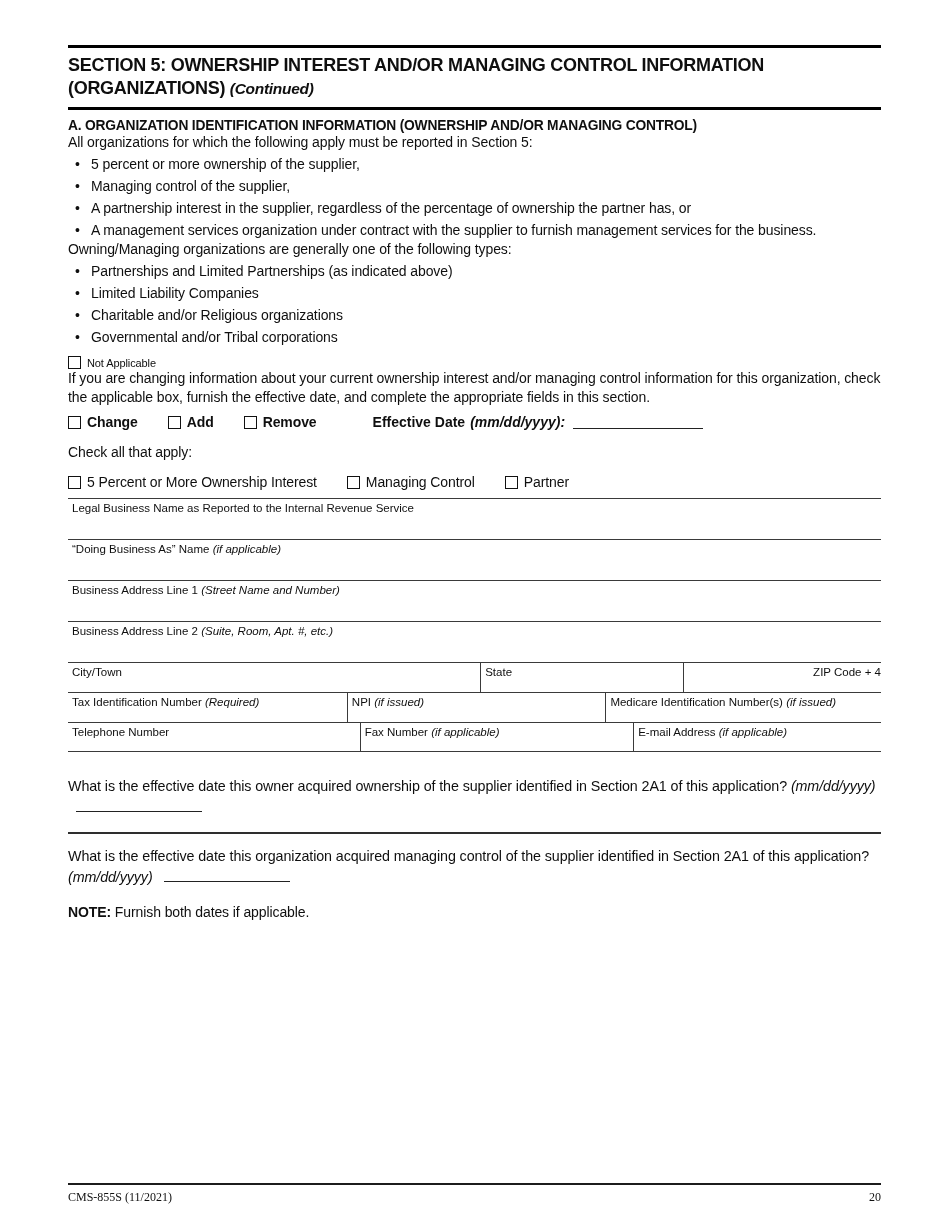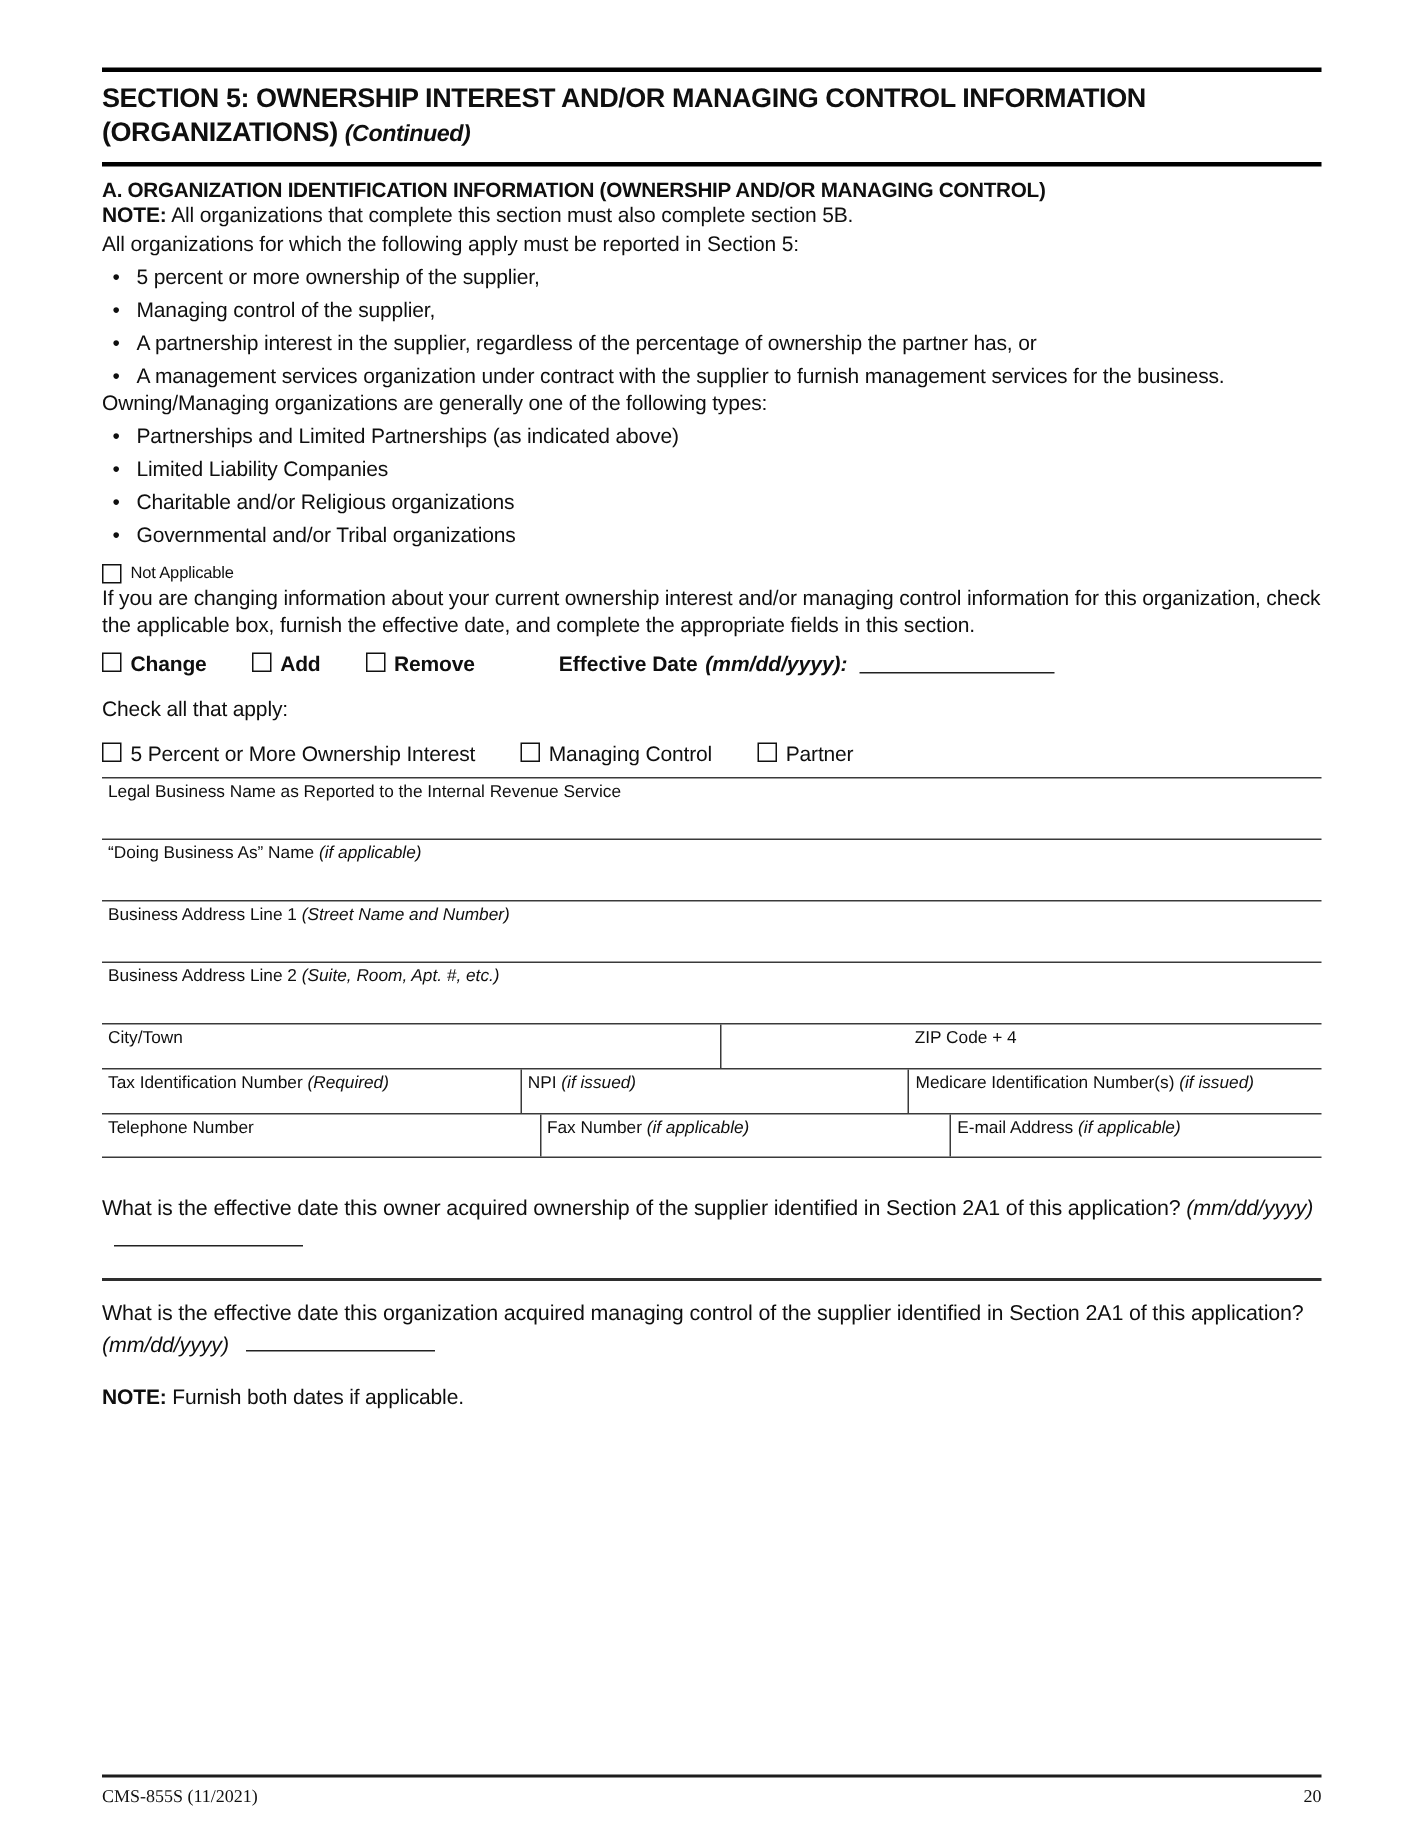--- a/index.html
+++ b/index.html
@@ -62,36 +62,35 @@
 
     <div class="rule-top"></div>
     <h1><span>SECTION 5: OWNERSHIP INTEREST AND/OR MANAGING CONTROL INFORMATION</span><br>
       <span>(ORGANIZATIONS)</span>
       <span class="cont">(Continued)</span>
     </h1>
     <div class="rule-mid"></div>
 
     <h2>A. ORGANIZATION IDENTIFICATION INFORMATION (OWNERSHIP AND/OR MANAGING CONTROL)</h2>
 
-    <p class="body mt-note1"><span class="b">NOTE:</span> <span>All organizations that complete this section must also complete section 5B.</span></p>
 
     <p class="body mt-intro">All organizations for which the following apply must be reported in Section 5:</p>
     <ul class="blist">
       <li>5 percent or more ownership of the supplier,</li>
       <li>Managing control of the supplier,</li>
       <li>A partnership interest in the supplier, regardless of the percentage of ownership the partner has, or</li>
       <li>A management services organization under contract with the supplier to furnish management services for the business.</li>
     </ul>
 
     <p class="body mt-org">Owning/Managing organizations are generally one of the following types:</p>
     <ul class="blist">
       <li>Partnerships and Limited Partnerships (as indicated above)</li>
       <li>Limited Liability Companies</li>
       <li>Charitable and/or Religious organizations</li>
-      <li>Governmental and/or Tribal organizations</li>
+      <li>Governmental and/or Tribal corporations</li>
     </ul>
 
     <div class="cbx-line">
       <span class="cbx"></span>
       <span>Not Applicable</span>
     </div>
 
     <p class="body mt-para">If you are changing information about your current ownership interest and/or managing control information for this organization, check the applicable box, furnish the effective date, and complete the appropriate fields in this section.</p>
 
     <div class="action-row">
@@ -141,20 +140,23 @@
       <div class="field-row">
         <div class="f-label"><span>Business Address Line 1</span> <span class="it">(Street Name and Number)</span></div>
       </div>
       <div class="field-row">
         <div class="f-label"><span>Business Address Line 2</span> <span class="it">(Suite, Room, Apt. #, etc.)</span></div>
       </div>
 
       <div class="grid-row">
         <div class="gcell city-c1">
           <div class="f-label">City/Town</div>
+        </div>
+        <div class="gcell city-c2">
+          <div class="f-label">State</div>
         </div>
         <div class="gcell city-c3">
           <div class="f-label">ZIP Code + 4</div>
         </div>
       </div>
 
       <div class="grid-row">
         <div class="gcell tin-c1">
           <div class="f-label"><span>Tax Identification Number</span> <span class="it">(Required)</span></div>
         </div>

